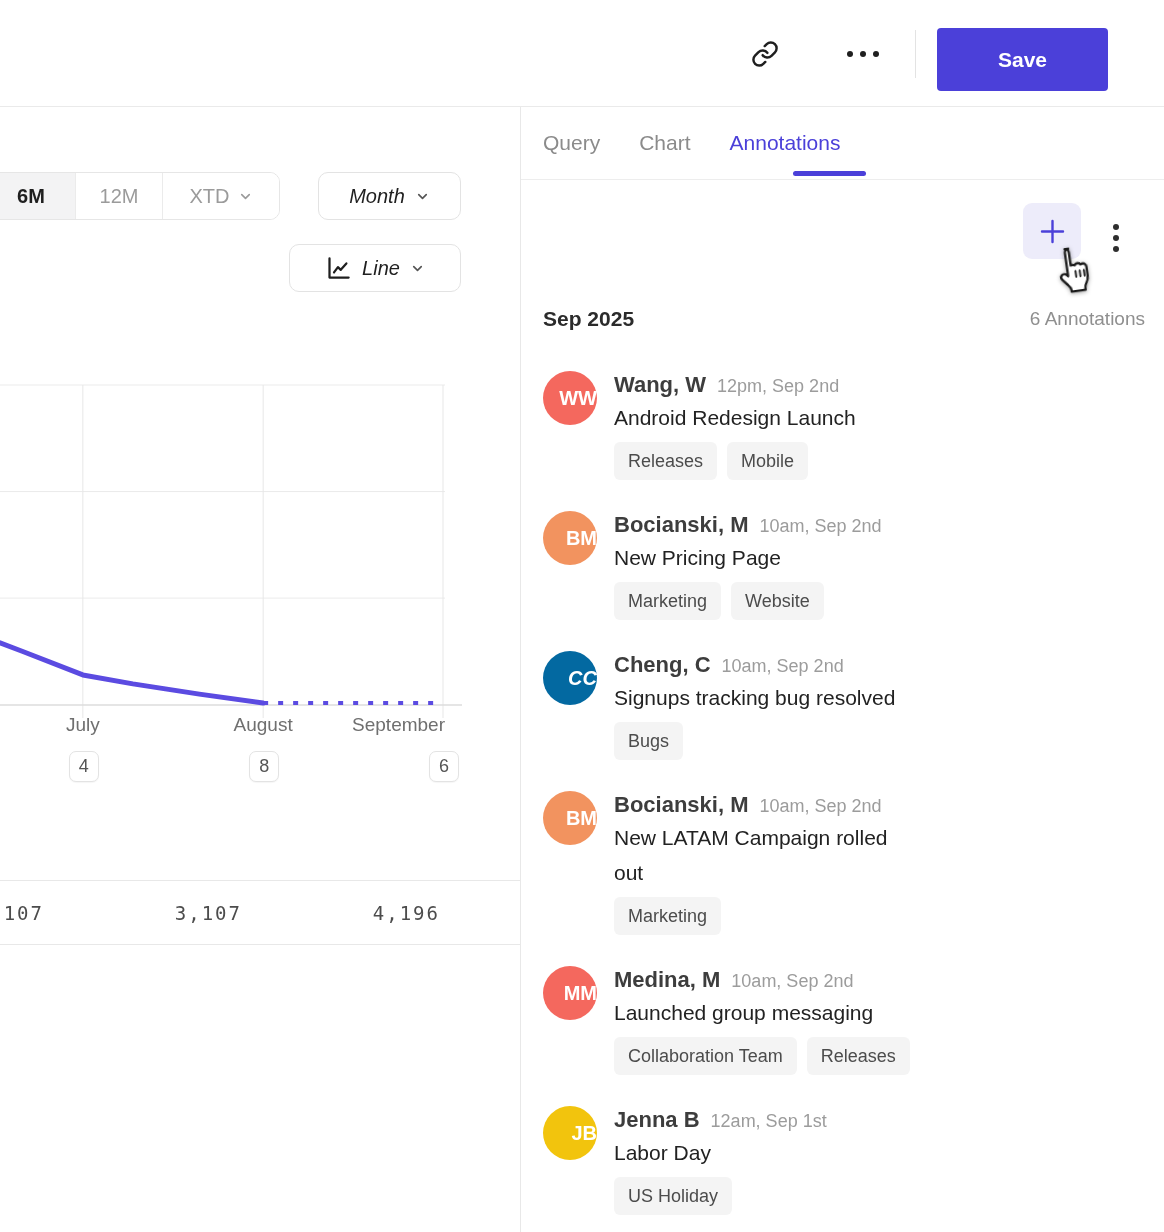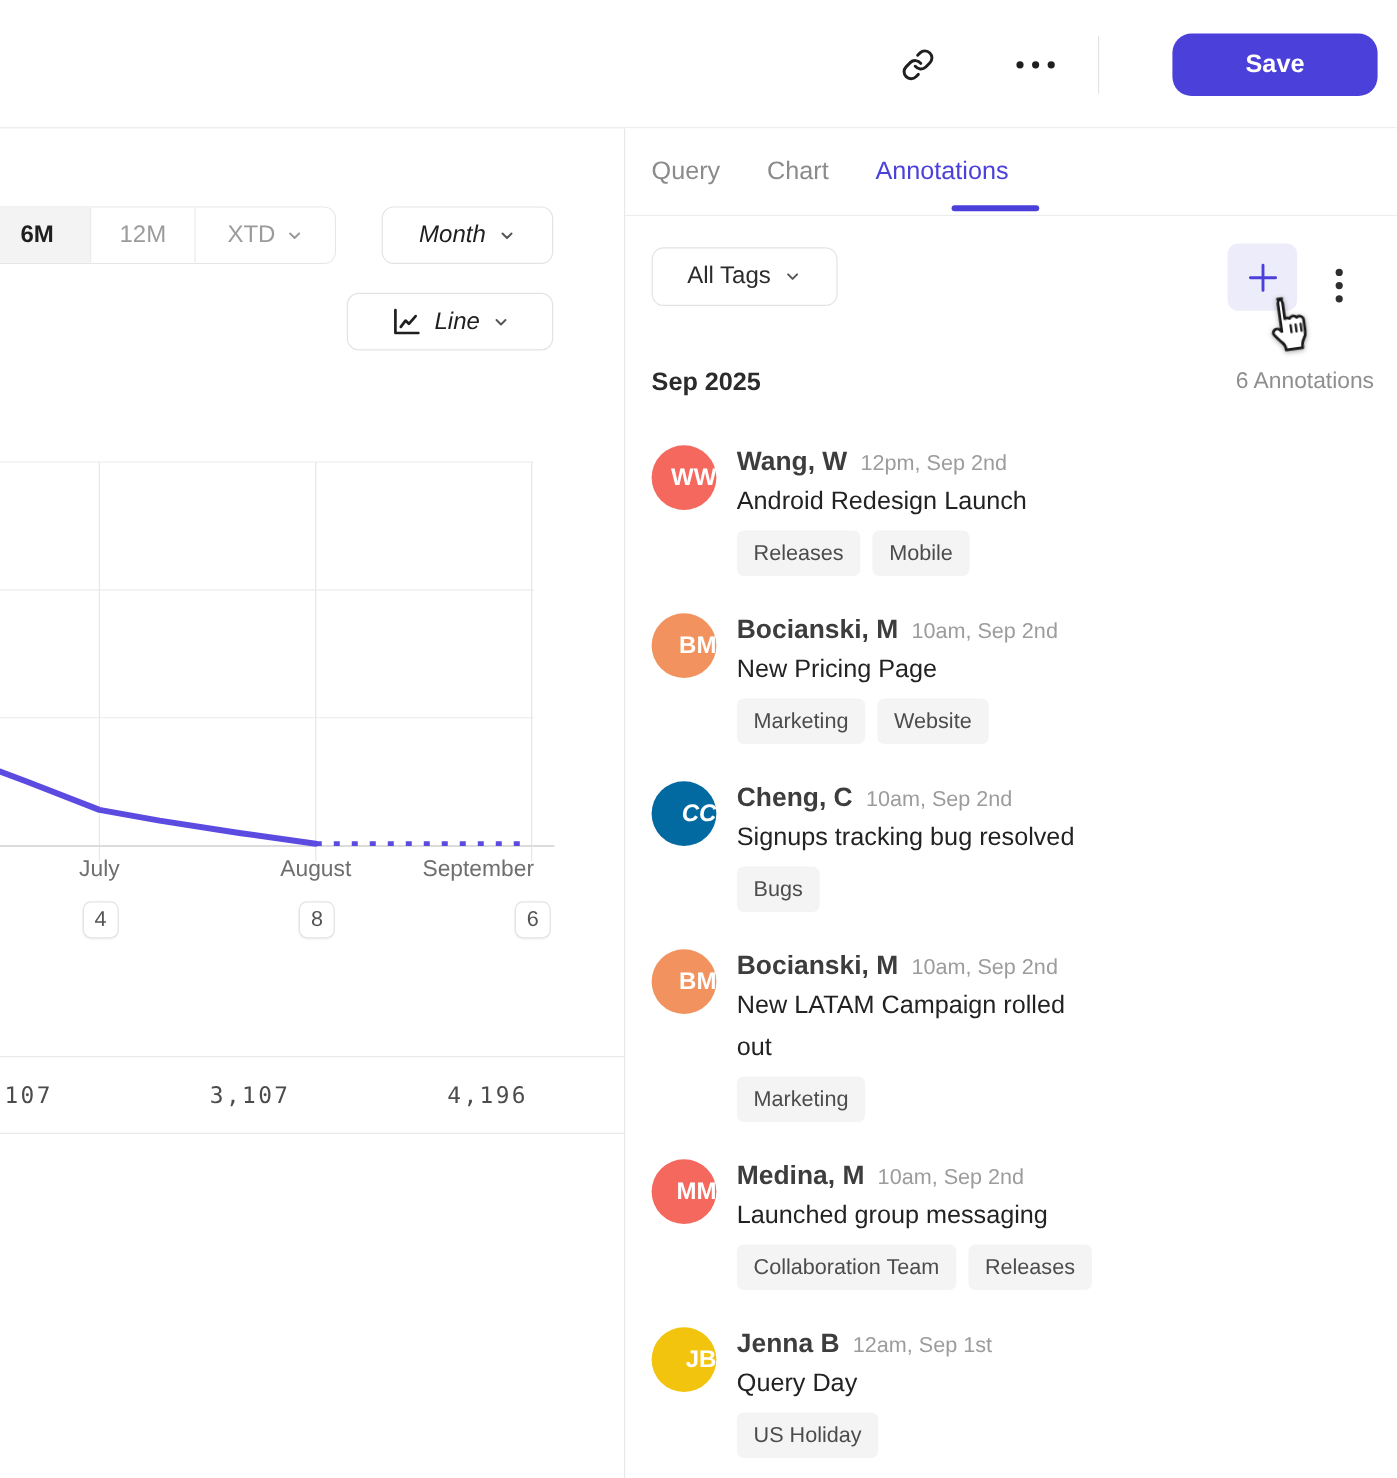--- a/index.html
+++ b/index.html
@@ -11,24 +11,24 @@
   .page { position:absolute; inset:0; }
 
   
   .top-bar { position:absolute; left:0; top:0; width:1164px; height:107px; background:#fff; border-bottom:1px solid #eaeaea; }
   .icon-btn { position:absolute; display:flex; align-items:center; justify-content:center; background:none; border:none; cursor:pointer; }
   .link-btn { left:745px; top:34px; width:40px; height:40px; }
   .more-btn { left:840px; top:40px; width:46px; height:28px; }
   .more-btn .dot { width:6px; height:6px; border-radius:50%; background:#1f1f1f; margin:0 3.5px; }
   .topbar-divider { position:absolute; left:915px; top:30px; width:1px; height:48px; background:#e3e3e3; }
   .save-btn {
-    position:absolute; left:937px; top:28px; width:171px; height:52px;
-    border:none; border-radius:16px; background:#4B40D9; color:#fff;
+    position:absolute; left:937px; top:28px; width:171px; height:63px;
+    border:none; border-radius:4px; background:#4B40D9; color:#fff;
     font-family:"Liberation Sans",sans-serif; font-size:21px; font-weight:700;
-    display:flex; align-items:center; justify-content:center; cursor:pointer;margin-left:40px;
+    display:flex; align-items:center; justify-content:center; cursor:pointer;
   }
 
   
   .seg-group { position:absolute; left:-14px; top:172px; height:48px; display:flex; border:1px solid #e6e6e6; border-radius:10px; overflow:hidden; background:#fff; }
   .seg { display:flex; align-items:center; justify-content:center; font-size:20px; color:#9b9b9b; border-left:1px solid #ebebeb; background:#fff; cursor:pointer; gap:8px; }
   .seg:first-child { border-left:none; }
   .seg.selected { background:#f3f3f4; color:#1f1f1f; font-weight:700; }
   .seg-6m { width:88px; } .seg-12m { width:87px; } .seg-xtd { width:117px; }
   .pill-btn {
     position:absolute; height:48px; border:1px solid #e3e3e3; border-radius:10px; background:#fff;
@@ -73,21 +73,21 @@
     font-family:"Liberation Sans",sans-serif; font-size:20px; color:#2b2b2b; cursor:pointer;
   }
   .plus-btn {
     position:absolute; left:502px; top:96px; width:58px; height:56px; border:none; border-radius:9px;
     background:#EDECFA; display:flex; align-items:center; justify-content:center; cursor:pointer;
   }
   .kebab-btn { position:absolute; left:583px; top:110px; width:24px; height:42px; display:flex; flex-direction:column; align-items:center; justify-content:center; gap:5px; background:none; border:none; cursor:pointer; }
   .kebab-btn .dot { width:6px; height:6px; border-radius:50%; background:#2e2e2e; }
   .cursor-hand { position:absolute; left:530px; top:138px; width:46px; height:50px; pointer-events:none; filter:drop-shadow(0 1px 2px rgba(0,0,0,0.35)); transform:rotate(-8deg); }
 
-  .section-head { position:absolute; left:22px; right:19px; top:200px; display:flex; justify-content:space-between; align-items:flex-start; }
+  .section-head { position:absolute; left:22px; right:19px; top:200px; display:flex; justify-content:space-between; align-items:center; }
   .section-title { font-size:21px; font-weight:700; color:#2b2b2b; }
   .section-count { font-size:19px; color:#8f8f8f; }
 
   .annotation-list { position:absolute; left:22px; right:8px; top:264px; display:flex; flex-direction:column; }
   .annotation { display:flex; margin-bottom:31px; cursor:pointer; }
   .avatar {
     width:54px; height:54px; border-radius:50%; flex-shrink:0; margin-right:17px;
     display:flex; align-items:center; justify-content:flex-end; color:#fff; font-size:20px; font-weight:700;
   }
   .annotation-body { padding-top:1px; }
@@ -189,28 +189,20 @@
   </div>
 
   <div class="right-panel">
     <div class="tabs">
       <button class="tab">Query</button>
       <button class="tab">Chart</button>
       <button class="tab active">Annotations</button>
       <div class="tab-underline"></div>
     </div>
 
-    <button class="all-tags-btn">
-      <span>All Tags</span>
-      <span class="chev">
-        <svg width="15" height="15" viewBox="0 0 24 24" fill="none" stroke="currentColor" stroke-width="2.6" stroke-linecap="round" stroke-linejoin="round">
-            <polyline points="6 9 12 15 18 9"></polyline>
-          </svg>
-      </span>
-    </button>
 
     <button class="plus-btn">
       <span style="display:flex;">
         <svg width="27" height="27" viewBox="0 0 27 27" fill="none" stroke="#4B40D9" stroke-width="2.4" stroke-linecap="round">
           <path d="M13.5 3v21M3 13.5h21"></path>
         </svg>
       </span>
     </button>
 
     <button class="kebab-btn">
@@ -315,21 +307,21 @@
 
   <div class="annotation">
     <div class="avatar" style="background: rgb(242, 196, 13);">
             <span>JB</span>
           </div>
     <div class="annotation-body">
       <div class="annotation-head">
         <span class="annotation-author">Jenna B</span>
         <span class="annotation-time">12am, Sep 1st</span>
       </div>
-      <div class="annotation-title">Query Day</div>
+      <div class="annotation-title">Labor Day</div>
       <div class="annotation-tags">
               <span class="tag-pill">US Holiday</span>
             </div>
     </div>
   </div>
 </div>
   </div>
 </div>
 
 </body></html>

